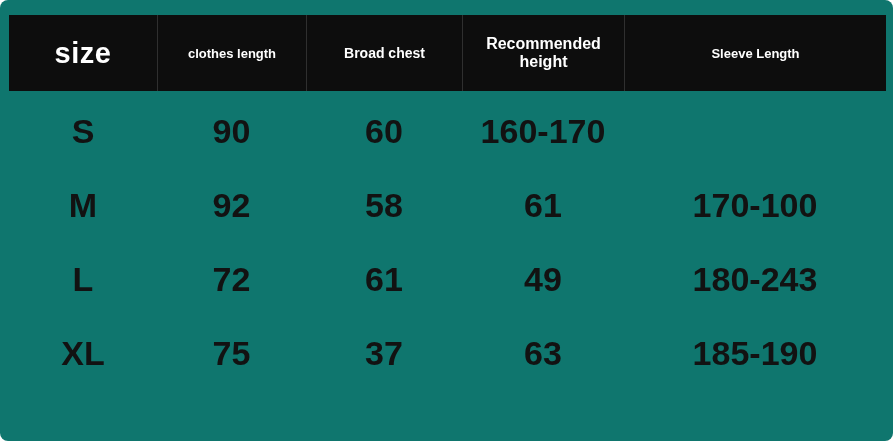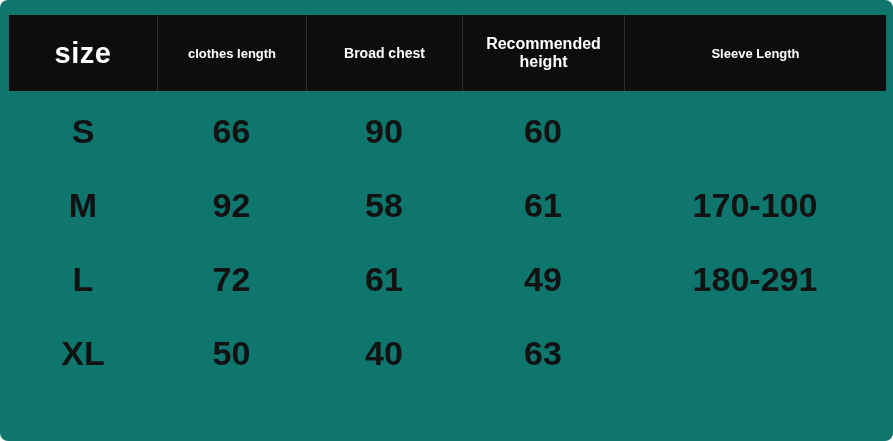--- a/index.html
+++ b/index.html
@@ -73,43 +73,44 @@
     <div class="header-cell h-small">clothes length</div>
     <div class="header-cell h-medium">Broad chest</div>
     <div class="header-cell h-large">Recommended height</div>
     <div class="header-cell h-small">Sleeve Length</div>
   </div>
 
   <div class="rows">
 
     <div class="row">
       <div class="cell">S</div>
-      <div class="cell">66</div>
       <div class="cell">90</div>
       <div class="cell">60</div>
+      <div class="cell">160-170</div>
     </div>
 
     <div class="row">
       <div class="cell">M</div>
       <div class="cell">92</div>
       <div class="cell">58</div>
       <div class="cell">61</div>
       <div class="cell">170-100</div>
     </div>
 
     <div class="row">
       <div class="cell">L</div>
       <div class="cell">72</div>
       <div class="cell">61</div>
       <div class="cell">49</div>
-      <div class="cell">180-291</div>
+      <div class="cell">180-243</div>
     </div>
 
     <div class="row">
       <div class="cell">XL</div>
-      <div class="cell">50</div>
-      <div class="cell">40</div>
+      <div class="cell">75</div>
+      <div class="cell">37</div>
       <div class="cell">63</div>
+      <div class="cell">185-190</div>
     </div>
 
   </div>
 
 </div>
 
 </body></html>

